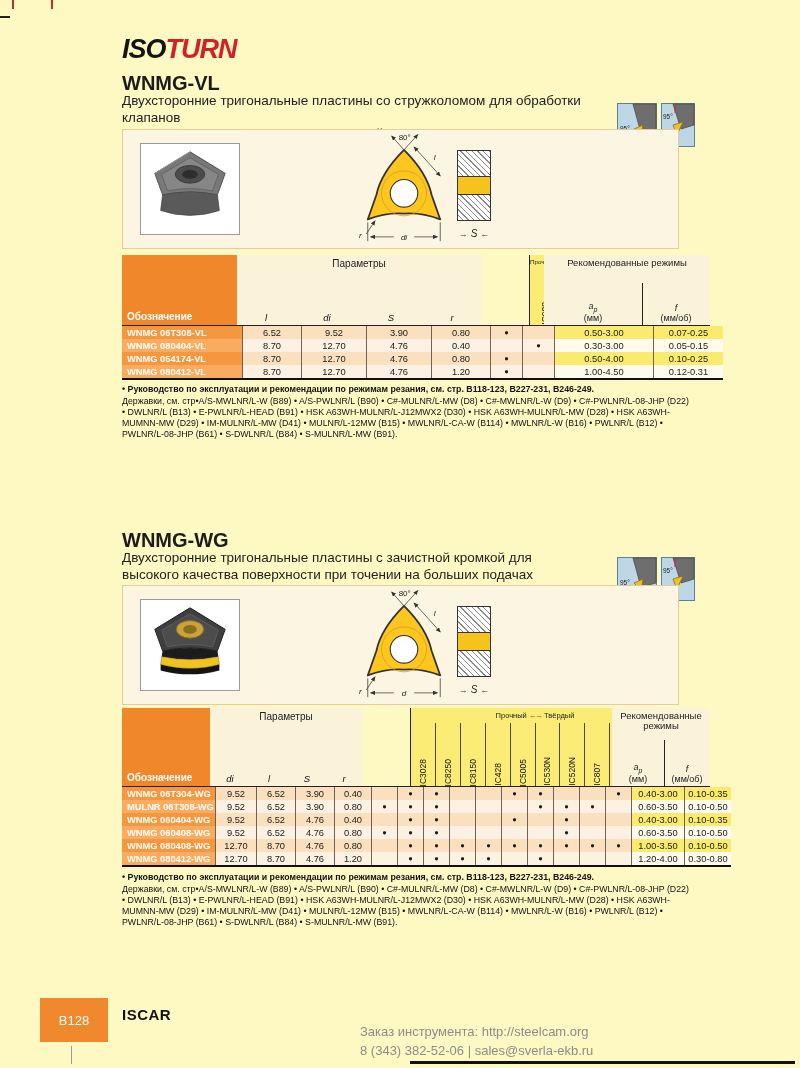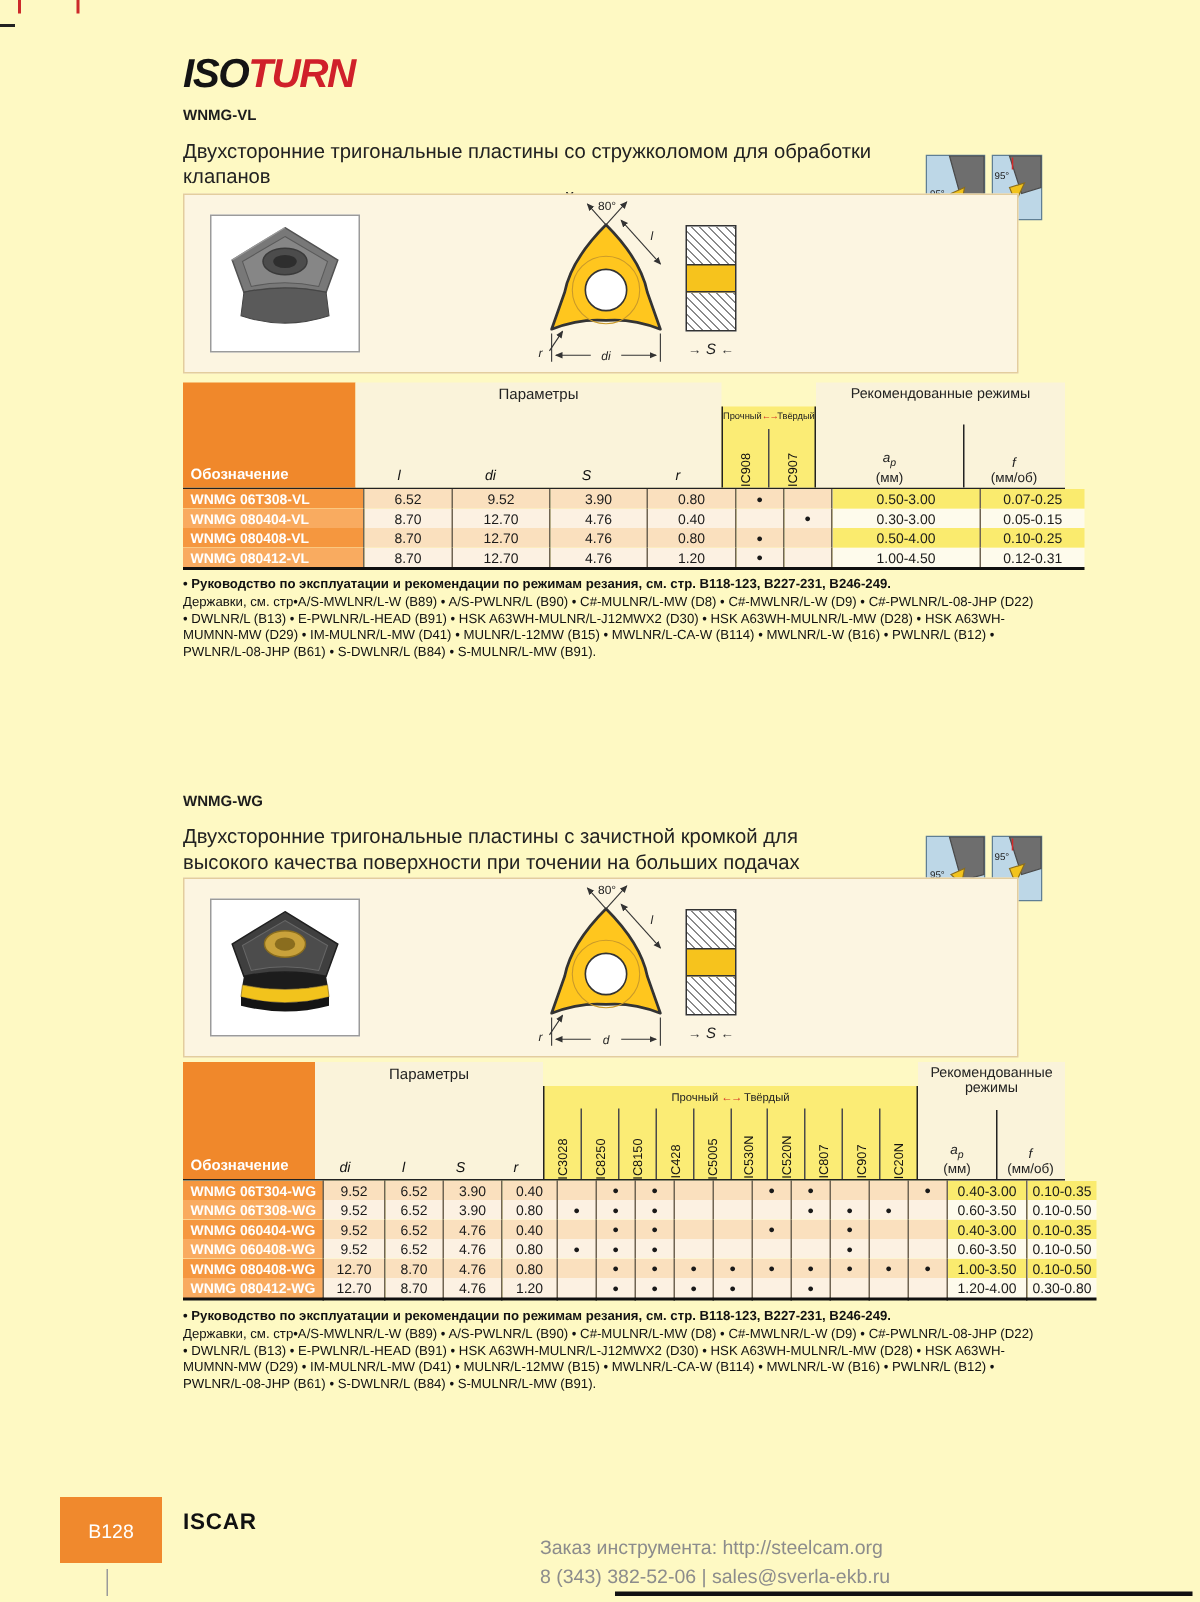--- a/index.html
+++ b/index.html
@@ -9,21 +9,21 @@
   
   .mark-red{position:absolute;width:2px;height:9px;background:#cc2a2a;top:0;}
   .mark-blk{position:absolute;width:10px;height:2px;background:#222;}
 
   
   .logo{position:absolute;left:122px;top:34px;font-size:27px;font-weight:bold;font-style:italic;
         letter-spacing:-1px;color:#141414;}
   .logo .turn{color:#d0202a;}
 
   
-  .sec-title{position:absolute;left:122px;font-size:10px;font-weight:bold;color:#1c1c1c;}
+  .sec-title{position:absolute;left:122px;font-size:20px;font-weight:bold;color:#1c1c1c;}
   .sec-sub{position:absolute;left:122px;font-size:13.5px;line-height:16.5px;color:#222;width:520px;}
 
   
   .ticon{position:absolute;}
 
   
   .dbox{position:absolute;left:122px;width:557px;height:120px;background:#FCF5E1;border:1px solid #E3CD9E;box-sizing:border-box;}
   .photo{position:absolute;left:140px;width:100px;height:92px;background:#fff;border:1px solid #9b9b9b;box-sizing:border-box;}
   .drawing{position:absolute;left:338px;width:132px;height:116px;}
   .sideview{position:absolute;left:457px;width:34px;border:1px solid #333;background:#fff;box-sizing:border-box;}
@@ -35,21 +35,21 @@
 
   
   .tbl{position:absolute;width:588px;}
   .thead{position:relative;border-bottom:1px solid #222;}
   .h-name{position:absolute;left:0;top:0;bottom:0;background:#F0882B;color:#fff;font-weight:bold;
           font-size:10px;display:flex;align-items:flex-end;padding:12px 0 3px 5px;box-sizing:border-box;}
   .h-params{position:absolute;top:0;bottom:0;background:#FAF3DA;}
   .ph-title{position:absolute;top:3px;left:0;right:0;text-align:center;font-size:10px;color:#222;}
   .param-labels{position:absolute;bottom:2px;left:0;display:flex;}
   .param-labels span{text-align:center;font-size:9.5px;font-style:italic;color:#111;}
-  .h-grades{position:absolute;top:16px;bottom:0;background:#FBEC75;border-left:1px solid #222;border-right:1px solid #222;box-sizing:border-box;}
+  .h-grades{position:absolute;top:0;bottom:0;background:#FBEC75;border-left:1px solid #222;border-right:1px solid #222;box-sizing:border-box;margin-left:48px;}
   .legend{position:absolute;top:3px;left:0;right:0;text-align:center;color:#222;white-space:nowrap;}
   .t1 .legend{font-size:6.2px;}
   .t2 .legend{font-size:7.5px;}
   .legend .arr{color:#d43226;letter-spacing:-1px;}
   .grade-labels{position:absolute;top:15px;bottom:0;left:0;right:0;display:flex;}
   .gcell{flex:1;display:flex;align-items:flex-end;justify-content:center;border-left:1px solid #4a4a4a;}
   .gcell:first-child{border-left:none;}
   .vtext{writing-mode:vertical-rl;transform:rotate(180deg);font-size:8.5px;color:#111;padding-bottom:3px;}
   .h-rec{position:absolute;top:0;bottom:0;background:#FAF3DA;}
   .rec-title{position:absolute;top:3px;left:0;right:0;text-align:center;font-size:9.5px;line-height:10px;color:#222;}
@@ -227,21 +227,21 @@
             <td class="c-p c-p0">8.70</td>
             <td class="c-p c-p1">12.70</td>
             <td class="c-p c-p2">4.76</td>
             <td class="c-p c-p3">0.40</td>
             <td class="c-g"></td>
             <td class="c-g">●</td>
             <td class="c-ap">0.30-3.00</td>
             <td class="c-f">0.05-0.15</td>
           </tr>
           <tr class="odd">
-            <td class="c-name">WNMG 080408-VL</td>
+            <td class="c-name">WNMG 054174-VL</td>
             <td class="c-p c-p0">8.70</td>
             <td class="c-p c-p1">12.70</td>
             <td class="c-p c-p2">4.76</td>
             <td class="c-p c-p3">0.80</td>
             <td class="c-g">●</td>
             <td class="c-g"></td>
             <td class="c-ap">0.50-4.00</td>
             <td class="c-f">0.10-0.25</td>
           </tr>
           <tr class="even">
@@ -406,21 +406,21 @@
             <td class="c-g"></td>
             <td class="c-g">●</td>
             <td class="c-g">●</td>
             <td class="c-g"></td>
             <td class="c-g"></td>
             <td class="c-g">●</td>
             <td class="c-ap">0.40-3.00</td>
             <td class="c-f">0.10-0.35</td>
           </tr>
           <tr class="even">
-            <td class="c-name">WNMG 06T308-WG</td>
+            <td class="c-name">MULNR 06T308-WG</td>
             <td class="c-p c-p0">9.52</td>
             <td class="c-p c-p1">6.52</td>
             <td class="c-p c-p2">3.90</td>
             <td class="c-p c-p3">0.80</td>
             <td class="c-g">●</td>
             <td class="c-g">●</td>
             <td class="c-g">●</td>
             <td class="c-g"></td>
             <td class="c-g"></td>
             <td class="c-g"></td>

